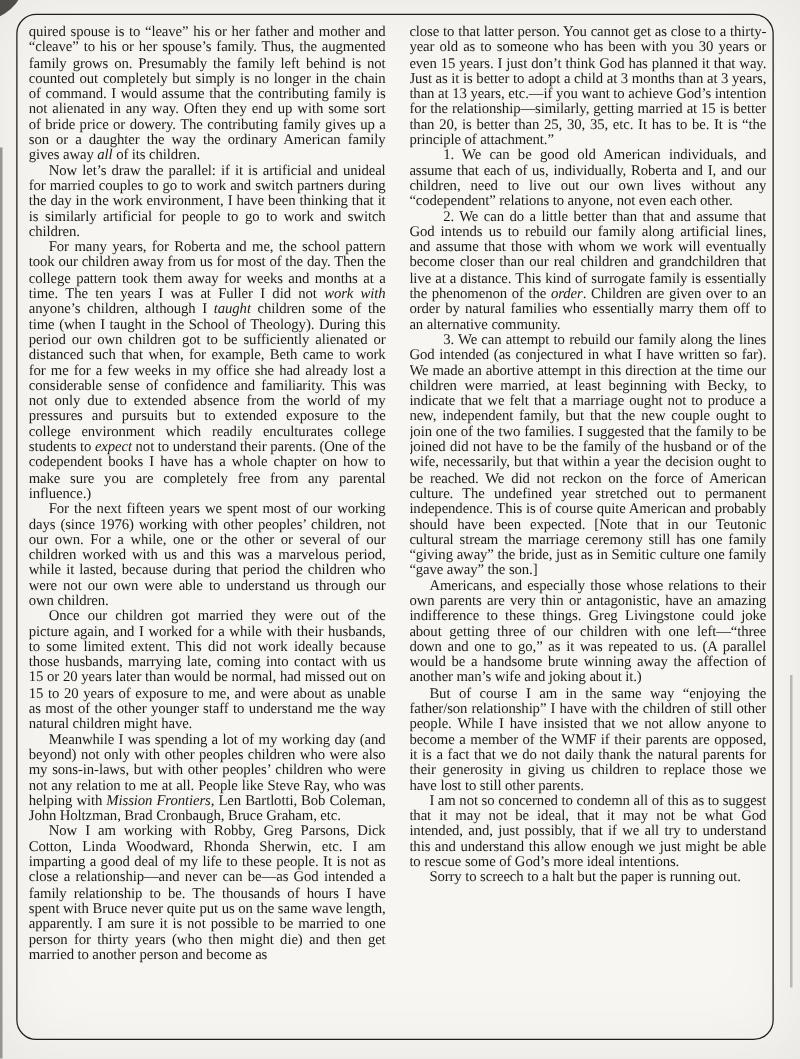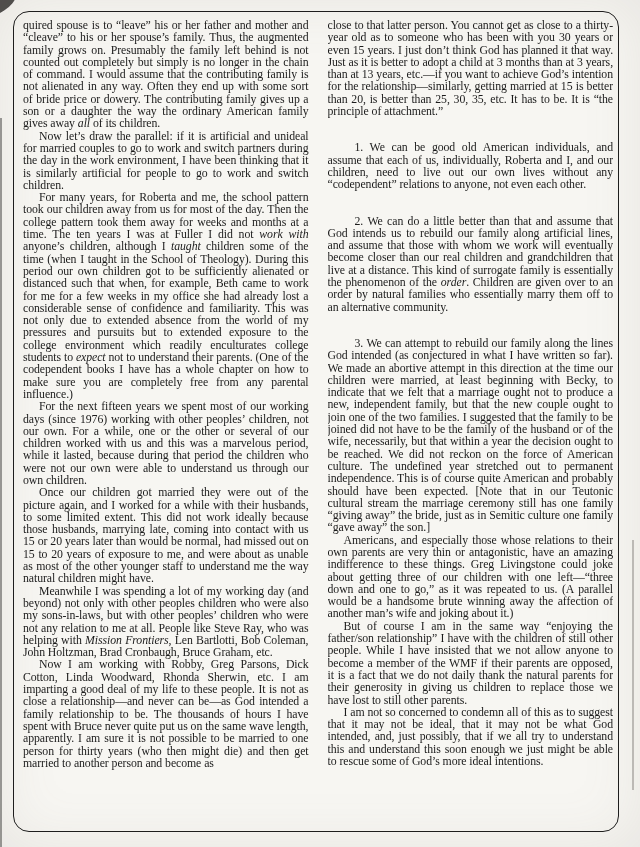--- a/index.html
+++ b/index.html
@@ -37,21 +37,21 @@
     text-align: justify;
     font-size: 11.8px;
     line-height: 12.3px;
     letter-spacing: -0.08px;
   }
   .para {
     margin: 0;
     padding: 0;
   }
   .para.indent-normal { text-indent: 16px; }
-  .para.indent-large  { text-indent: 27px; margin-top: 24px; }
+  .para.indent-large  { text-indent: 27px; }
   .para.indent-none   { text-indent: 0; }
   .it { font-style: italic; }
   
   .edge-line-left {
     position: absolute;
     left: 0;
     top: 118px;
     width: 2px;
     height: 729px;
     background: #4a4a48;
@@ -101,17 +101,18 @@
         <p class="para indent-normal"><span>Meanwhile I was spending a lot of my working day (and beyond) not only with other peoples children who were also my sons-in-laws, but with other peoples’ children who were not any relation to me at all. People like Steve Ray, who was helping with </span><span class="it">Mission Frontiers</span><span>, Len Bartlotti, Bob Coleman, John Holtzman, Brad Cronbaugh, Bruce Graham, etc.</span></p>
         <p class="para indent-normal"><span>Now I am working with Robby, Greg Parsons, Dick Cotton, Linda Woodward, Rhonda Sherwin, etc. I am imparting a good deal of my life to these people. It is not as close a relationship—and never can be—as God intended a family relationship to be. The thousands of hours I have spent with Bruce never quite put us on the same wave length, apparently. I am sure it is not possible to be married to one person for thirty years (who then might die) and then get married to another person and become as</span></p>
       </div>
     <div class="col" id="col-right">
         <p class="para indent-none"><span>close to that latter person. You cannot get as close to a thirty-year old as to someone who has been with you 30 years or even 15 years. I just don’t think God has planned it that way. Just as it is better to adopt a child at 3 months than at 3 years, than at 13 years, etc.—if you want to achieve God’s intention for the relationship—similarly, getting married at 15 is better than 20, is better than 25, 30, 35, etc. It has to be. It is “the principle of attachment.”</span></p>
         <p class="para indent-large"><span>1. We can be good old American individuals, and assume that each of us, individually, Roberta and I, and our children, need to live out our own lives without any “codependent” relations to anyone, not even each other.</span></p>
         <p class="para indent-large"><span>2. We can do a little better than that and assume that God intends us to rebuild our family along artificial lines, and assume that those with whom we work will eventually become closer than our real children and grandchildren that live at a distance. This kind of surrogate family is essentially the phenomenon of the </span><span class="it">order</span><span>. Children are given over to an order by natural families who essentially marry them off to an alternative community.</span></p>
         <p class="para indent-large"><span>3. We can attempt to rebuild our family along the lines God intended (as conjectured in what I have written so far). We made an abortive attempt in this direction at the time our children were married, at least beginning with Becky, to indicate that we felt that a marriage ought not to produce a new, independent family, but that the new couple ought to join one of the two families. I suggested that the family to be joined did not have to be the family of the husband or of the wife, necessarily, but that within a year the decision ought to be reached. We did not reckon on the force of American culture. The undefined year stretched out to permanent independence. This is of course quite American and probably should have been expected. [Note that in our Teutonic cultural stream the marriage ceremony still has one family “giving away” the bride, just as in Semitic culture one family “gave away” the son.]</span></p>
         <p class="para indent-normal"><span>Americans, and especially those whose relations to their own parents are very thin or antagonistic, have an amazing indifference to these things. Greg Livingstone could joke about getting three of our children with one left—“three down and one to go,” as it was repeated to us. (A parallel would be a handsome brute winning away the affection of another man’s wife and joking about it.)</span></p>
         <p class="para indent-normal"><span>But of course I am in the same way “enjoying the father/son relationship” I have with the children of still other people. While I have insisted that we not allow anyone to become a member of the WMF if their parents are opposed, it is a fact that we do not daily thank the natural parents for their generosity in giving us children to replace those we have lost to still other parents.</span></p>
-        <p class="para indent-normal"><span>I am not so concerned to condemn all of this as to suggest that it may not be ideal, that it may not be what God intended, and, just possibly, that if we all try to understand this and understand this soon enough we just might be able to rescue some of God’s more ideal intentions.</span></p>
+        <p class="para indent-normal"><span>I am not so concerned to condemn all of this as to suggest that it may not be ideal, that it may not be what God intended, and, just possibly, that if we all try to understand this and understand this allow enough we just might be able to rescue some of God’s more ideal intentions.</span></p>
+        <p class="para indent-normal"><span>Sorry to screech to a halt but the paper is running out.</span></p>
       </div>
   </div>
   <div class="vignette"></div>
 </div>
 
 </body></html>

